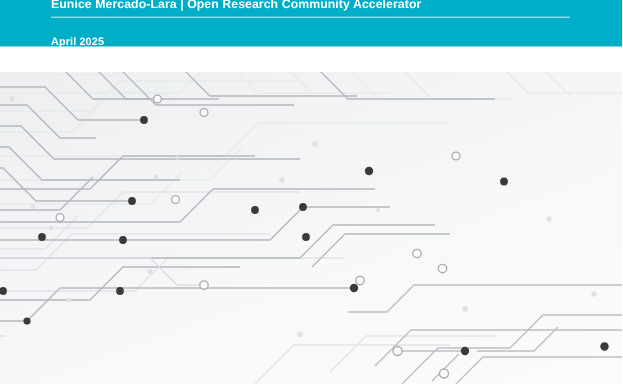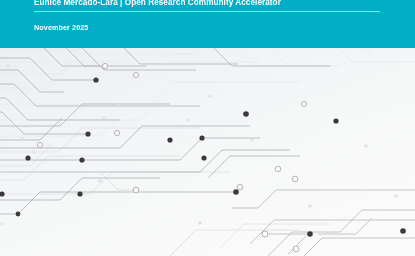--- a/index.html
+++ b/index.html
@@ -17,21 +17,21 @@
     overflow: hidden;
     background: #ffffff;
   }
 
   
   #header-band {
     position: absolute;
     left: 0;
     top: 0;
     width: 415px;
-    height: 64px;
+    height: 31px;
     background: #00aec7;
     overflow: hidden;
   }
   #header-title {
     position: absolute;
     left: 34px;
     top: -2px;
     width: 350px;
     color: #ffffff;
     font-size: 8.2px;
@@ -82,21 +82,21 @@
 <body>
 
 <div id="slide">
 
   <div id="header-band">
 
     <div id="header-title">Eunice Mercado-Lara | Open Research Community Accelerator</div>
 
     <div id="header-divider"></div>
 
-    <div id="header-date">November 2025</div>
+    <div id="header-date">April 2025</div>
   </div>
 
   <div id="body-area">
 
     <svg id="circuit-svg" width="415" height="208" viewBox="0 0 415 208">
 
       <defs>
         <g id="defs-holder"></g>
       </defs>
 

